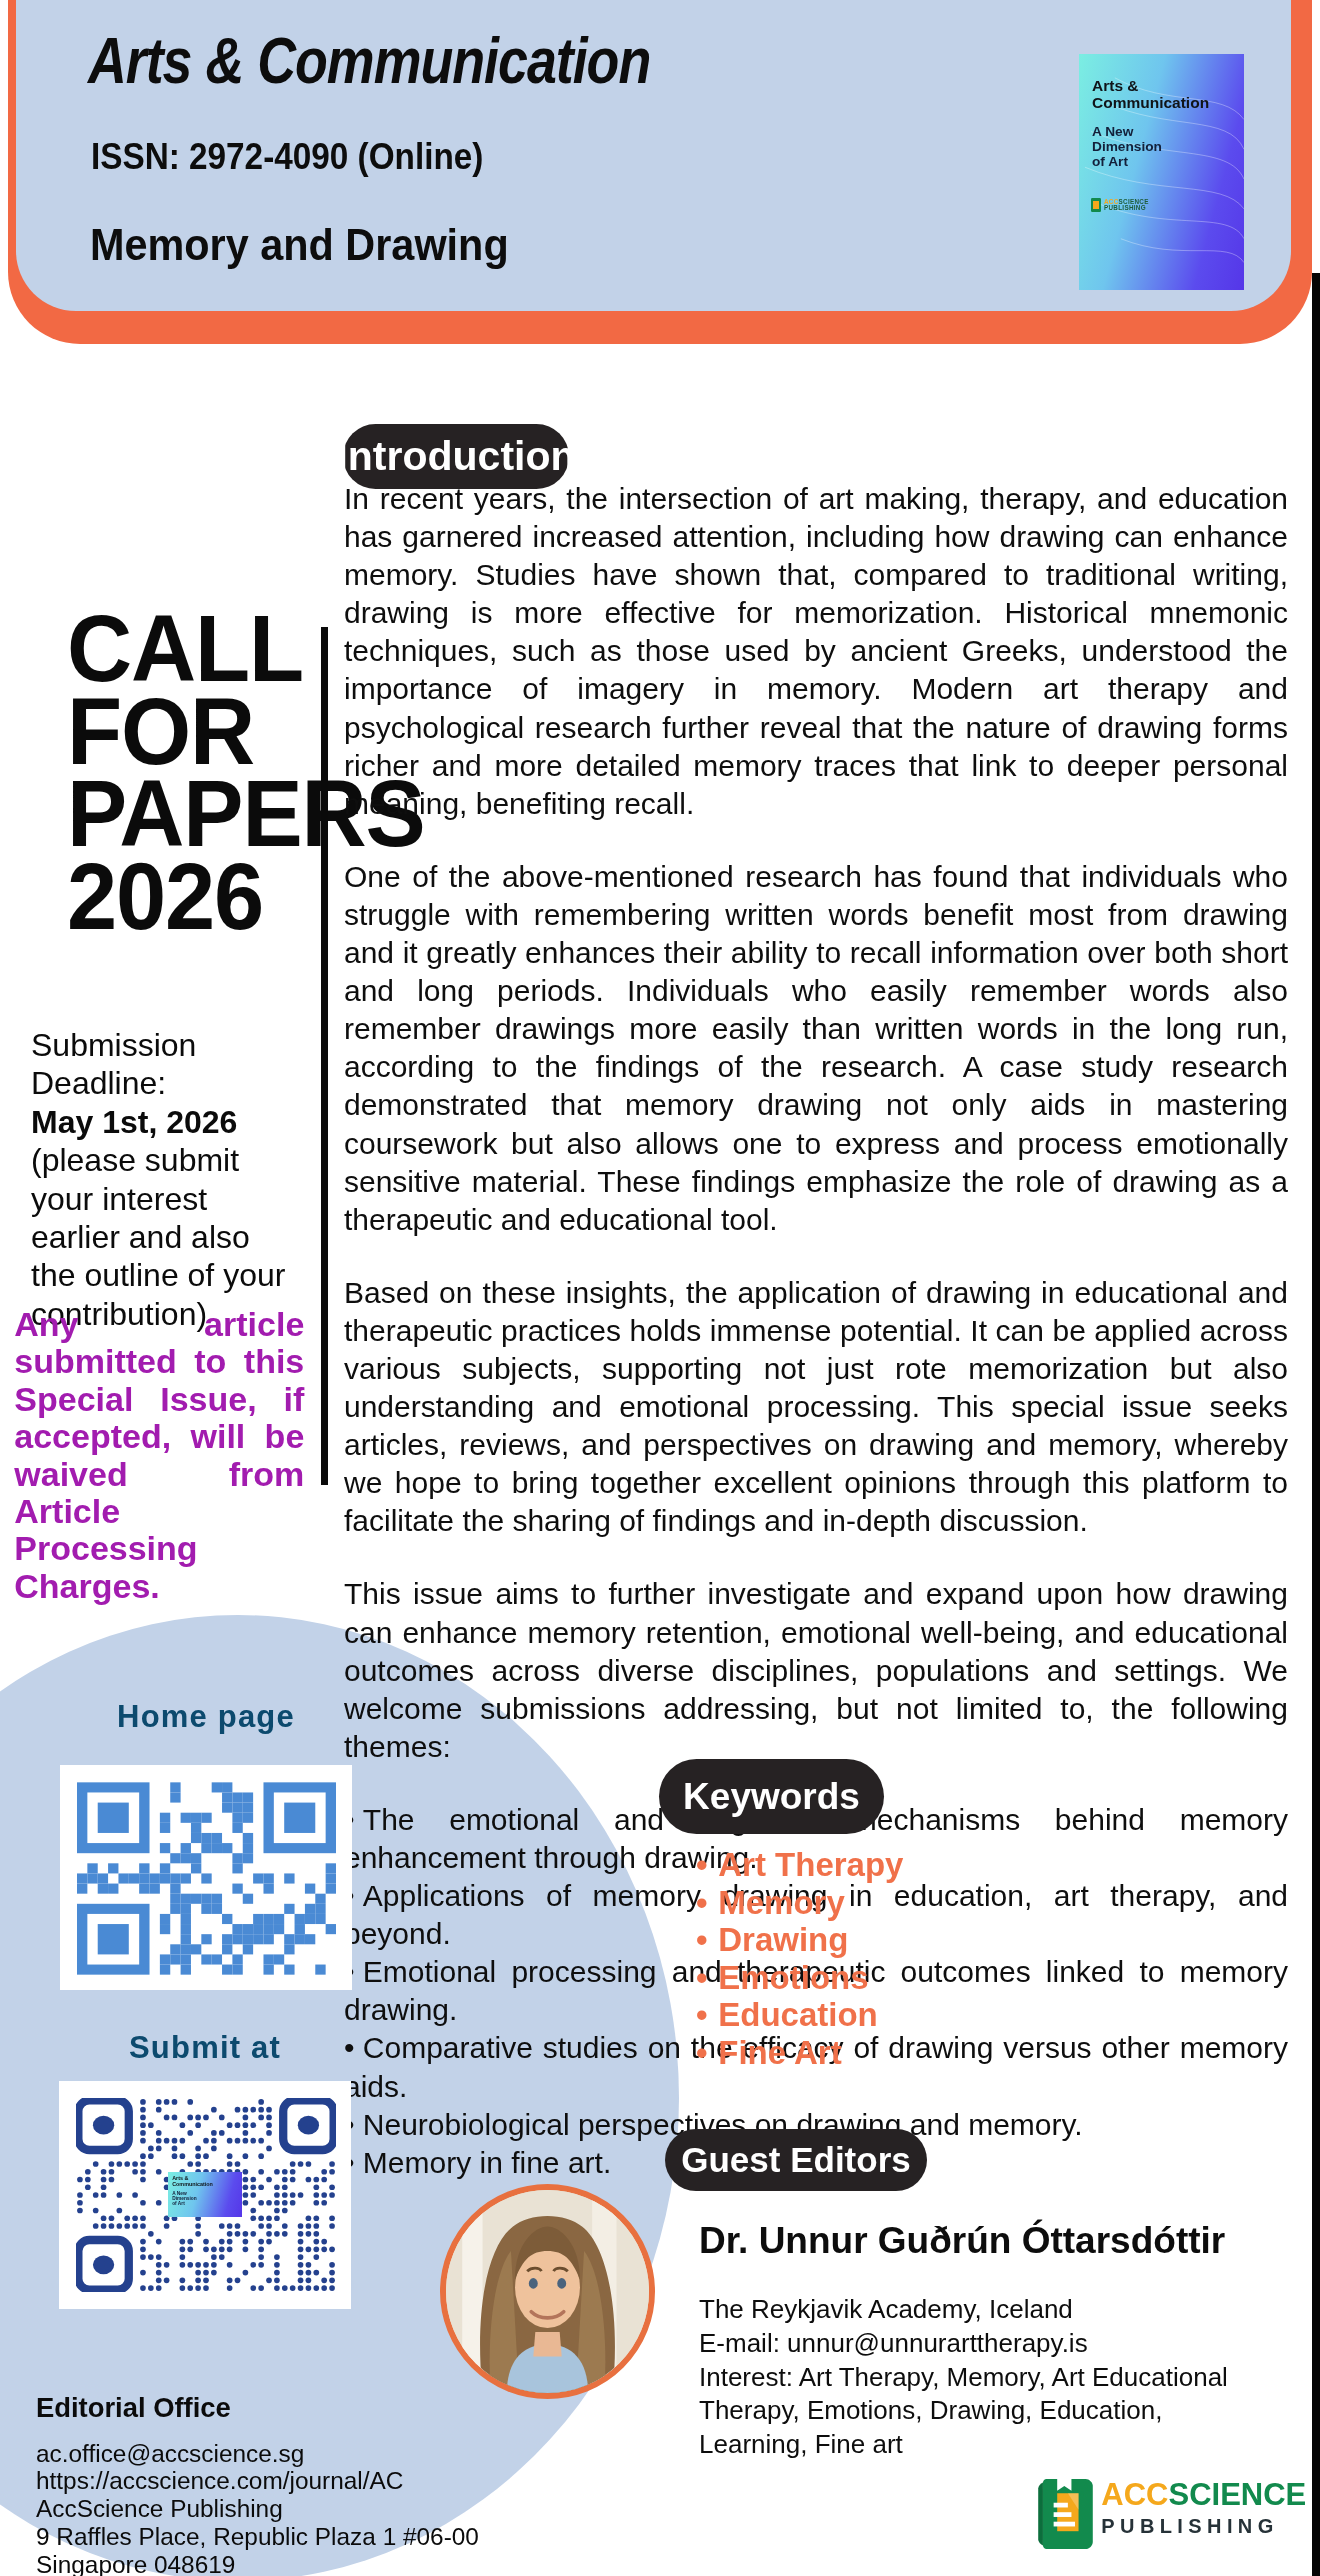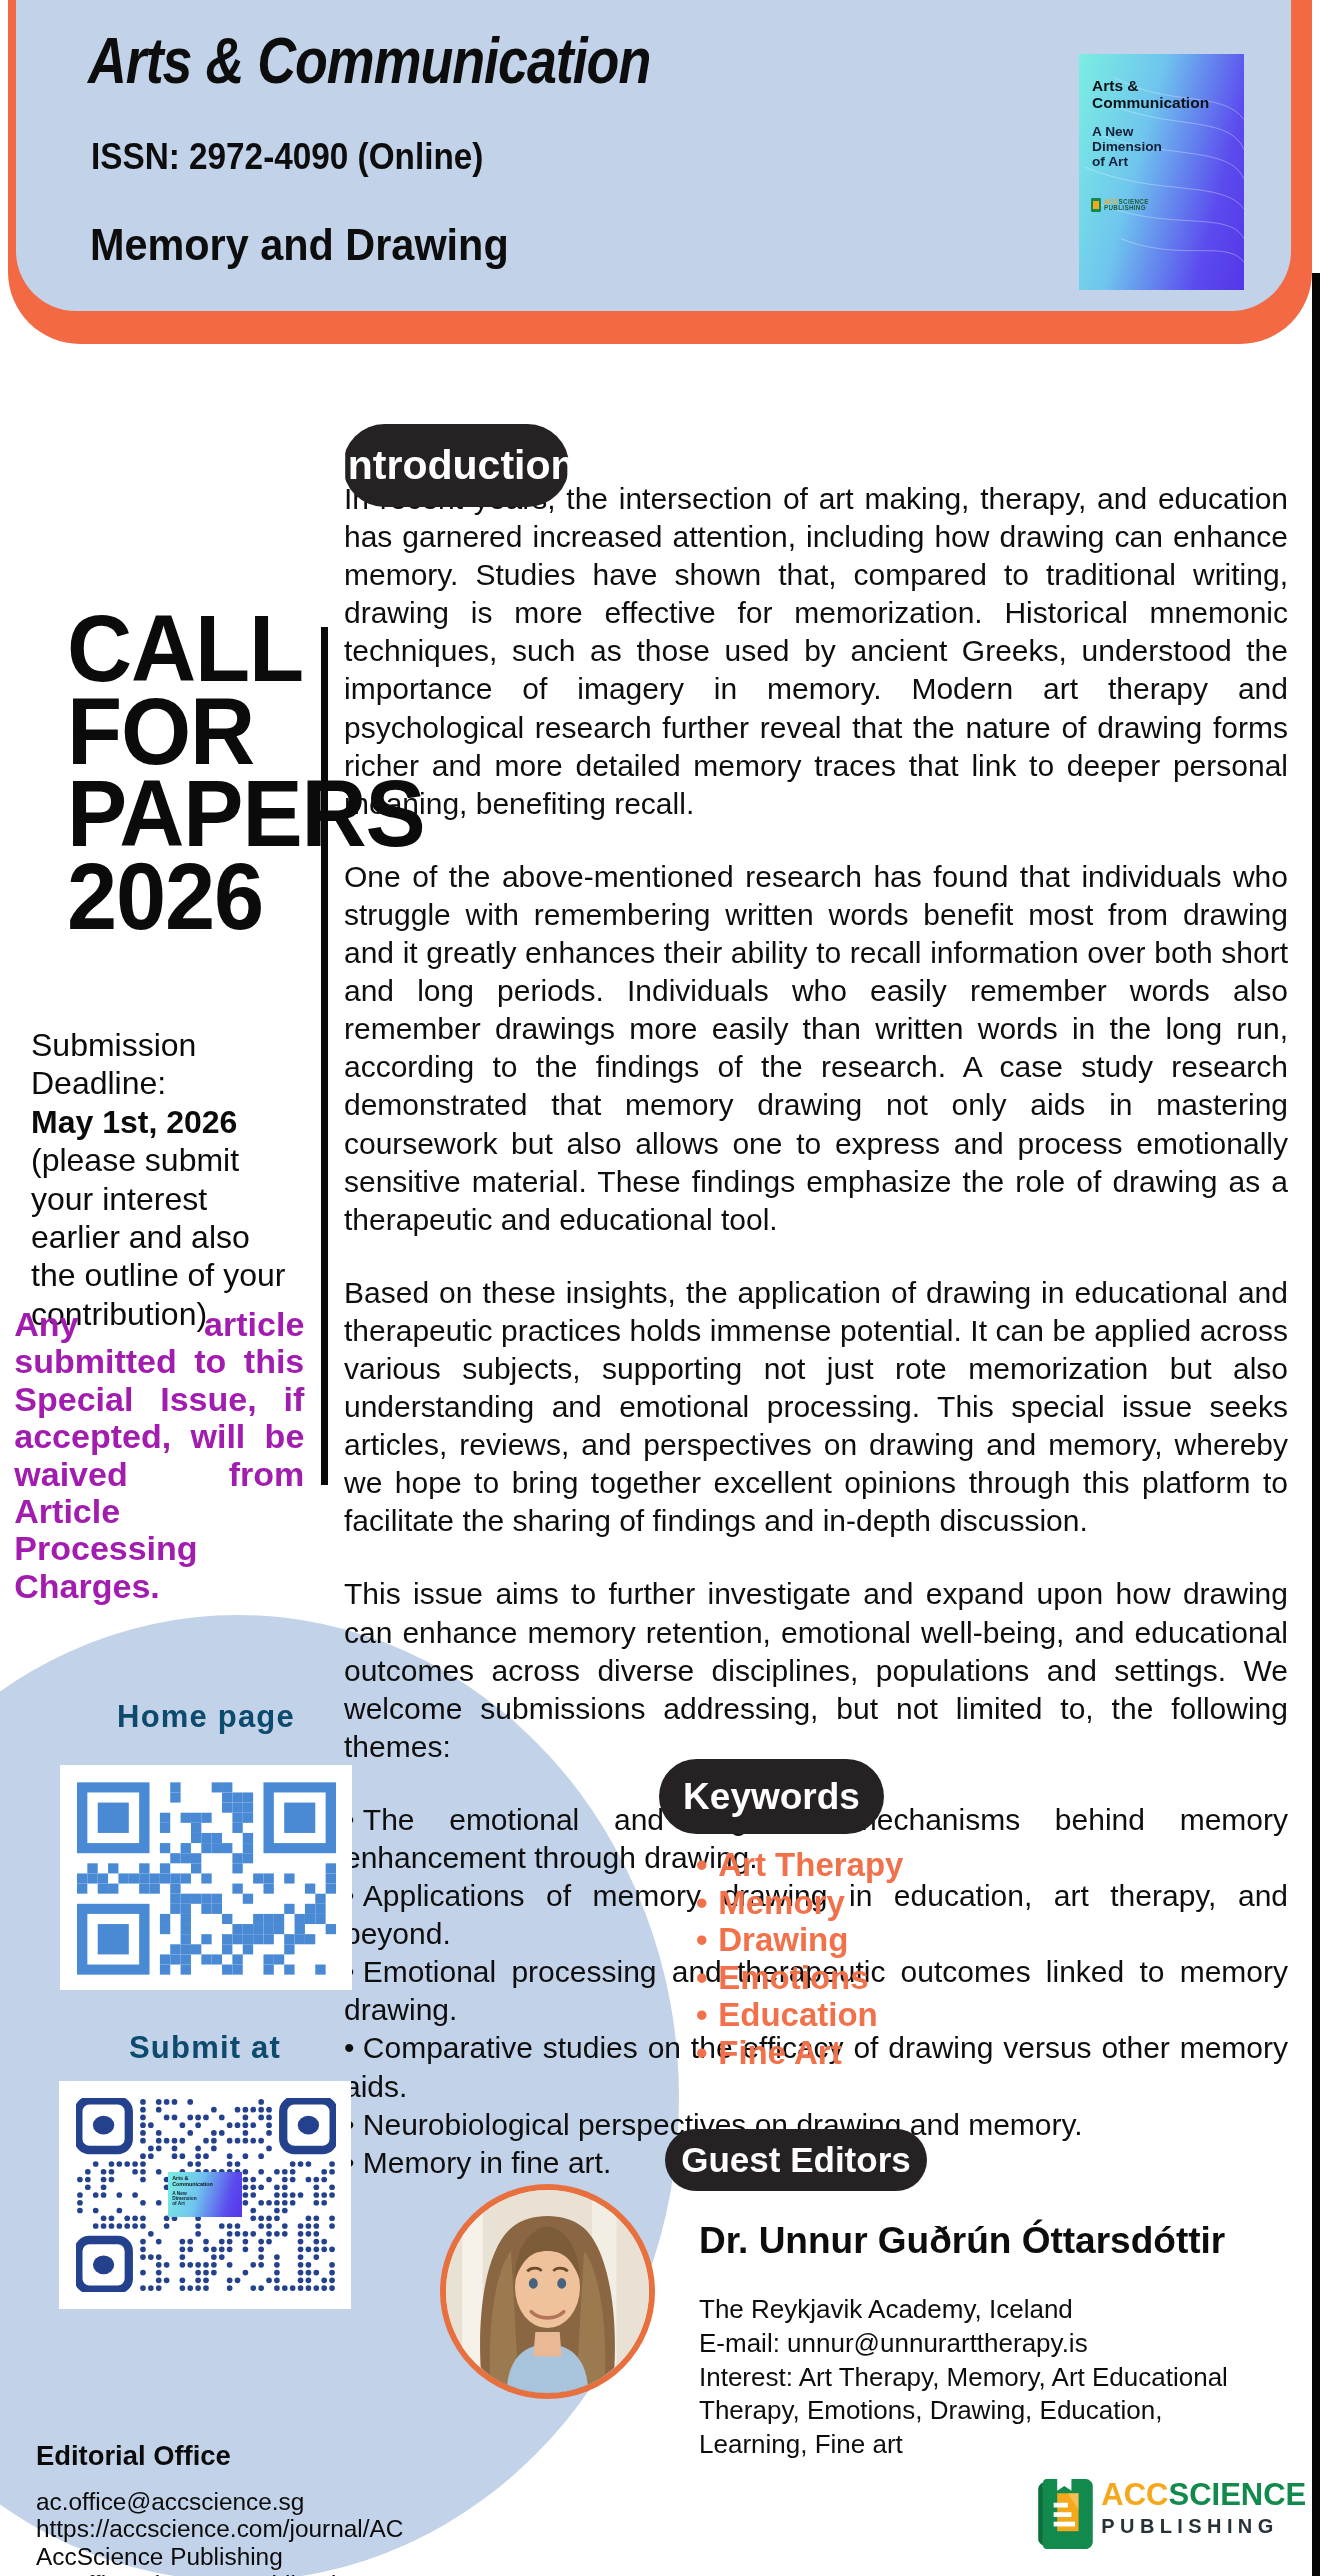--- a/index.html
+++ b/index.html
@@ -49,21 +49,21 @@
       font-size:32px;line-height:1.2;color:#0b0b0b;}
   .deadline .date{font-weight:bold;}
   .apc-note{position:absolute;left:14.3px;top:1306px;width:290px;z-index:2;
       font-size:34px;font-weight:bold;line-height:1.1;color:#a21caf;
       text-align:justify;text-align-last:justify;}
   .divider{position:absolute;left:321px;top:627px;width:6.6px;height:858px;background:#0a0a0a;z-index:2;}
 
   
   .pill{position:absolute;background:#262223;color:#fff;z-index:5;
       display:flex;align-items:center;justify-content:center;font-weight:bold;}
-  .pill-intro{left:343px;top:424px;width:226px;height:83px;border-radius:45px;font-size:41px;}
+  .pill-intro{left:343px;top:424px;width:226px;height:65px;border-radius:45px;font-size:41px;}
   .pill-kw{left:659px;top:1759px;width:225px;height:75px;border-radius:38px;font-size:37px;}
   .pill-ge{left:665px;top:2129px;width:262px;height:62px;border-radius:31px;font-size:35px;}
 
   
   .main-col{position:absolute;left:344px;top:480px;width:944px;z-index:2;}
   .main-col p{margin:0 0 35px 0;font-size:30px;line-height:1.27;text-align:justify;color:#0e0e0e;}
   .themes p{margin:0;}
   .themes .bullet{margin-right:8.3px;}
 
   
@@ -88,21 +88,21 @@
   .qr-submit{left:59px;top:2081px;width:292px;height:228px;}
   .qr-box svg{position:absolute;left:16.7px;top:16.7px;}
   .mini-cover{position:absolute;left:50%;top:50%;width:74px;height:45px;margin:-22.6px 0 0 -37px;
       background:linear-gradient(105deg,#7beee2 0%,#6fc5ee 40%,#5b4bee 80%,#5536e8 100%);
       z-index:3;overflow:hidden;}
   .mini-cover .mt{position:absolute;left:4.2px;top:3.6px;font-size:5.4px;line-height:1.1;font-weight:bold;color:#101418;white-space:pre-line;}
   .mini-cover .ms{position:absolute;left:4.2px;top:19px;font-size:4.8px;line-height:1.05;font-weight:bold;color:#13203a;white-space:pre-line;}
 
   
   .office{position:absolute;left:36px;top:2392px;z-index:2;color:#0b0b0b;}
-  .office-title{font-size:27.4px;font-weight:bold;margin-bottom:15.5px;margin-top:48px;}
+  .office-title{font-size:27.4px;font-weight:bold;margin-bottom:15.5px;}
   .office-line{font-size:24.4px;line-height:1.14;}
 
   .brand{position:absolute;left:1038px;top:2479px;z-index:2;display:flex;align-items:flex-start;gap:8.3px;}
   .brand-text .row1{font-size:31px;font-weight:bold;line-height:1;}
   .brand-text .acc{color:#f5a81c;}
   .brand-text .science{color:#128a4d;}
   .brand-text .row2{font-size:20px;letter-spacing:5.4px;color:#263238;margin-top:4.8px;font-weight:bold;}
 </style>
 </head>
 <body>

